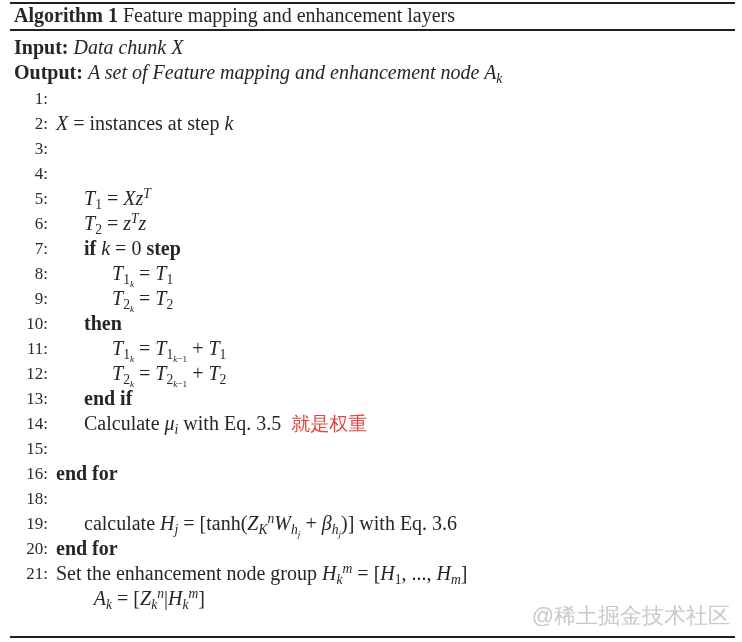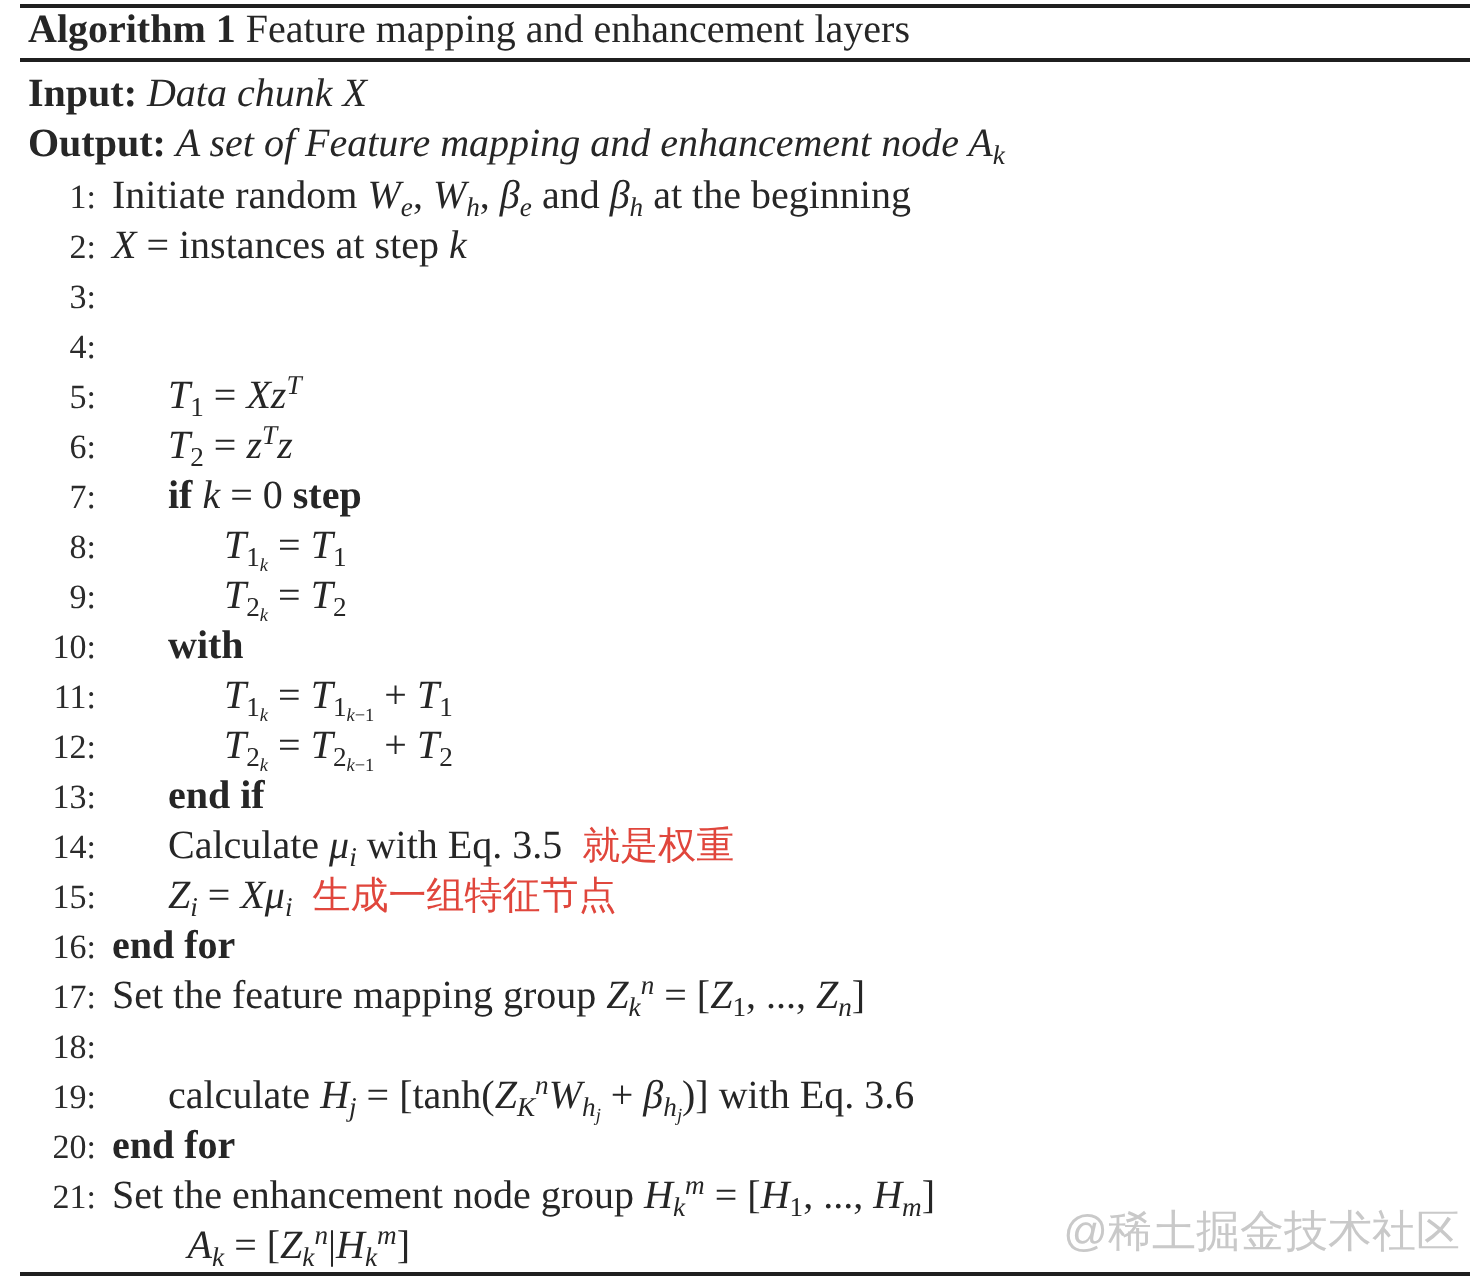--- a/index.html
+++ b/index.html
@@ -41,21 +41,20 @@
   <div class="rule rule-mid"></div>
 
   <div>
       <div class="io-line" style="top: 35px;"><b>Input:</b> <span class="io-val">Data chunk X</span></div>
       <div class="io-line" style="top: 60px;"><b>Output:</b> <span class="io-val">A set of Feature mapping and enhancement node A<sub>k</sub></span></div>
     </div>
 
   <div class="lines">
       <div class="algo-line">
         <span class="line-num">1:</span>
-        <span class="line-content" style="left:56px">Initiate random <i>W<sub>e</sub></i>, <i>W<sub>h</sub></i>, <i>β<sub>e</sub></i> and <i>β<sub>h</sub></i> at the beginning</span>
       </div>
       <div class="algo-line">
         <span class="line-num">2:</span>
         <span class="line-content" style="left:56px"><i>X</i> = instances at step <i>k</i></span>
       </div>
       <div class="algo-line">
         <span class="line-num">3:</span>
       </div>
       <div class="algo-line">
         <span class="line-num">4:</span>
@@ -75,49 +74,44 @@
       <div class="algo-line">
         <span class="line-num">8:</span>
         <span class="line-content" style="left:112px"><i>T</i><sub>1<sub><i>k</i></sub></sub> = <i>T</i><sub>1</sub></span>
       </div>
       <div class="algo-line">
         <span class="line-num">9:</span>
         <span class="line-content" style="left:112px"><i>T</i><sub>2<sub><i>k</i></sub></sub> = <i>T</i><sub>2</sub></span>
       </div>
       <div class="algo-line">
         <span class="line-num">10:</span>
-        <span class="line-content" style="left:84px"><b>with</b></span>
+        <span class="line-content" style="left:84px"><b>then</b></span>
       </div>
       <div class="algo-line">
         <span class="line-num">11:</span>
         <span class="line-content" style="left:112px"><i>T</i><sub>1<sub><i>k</i></sub></sub> = <i>T</i><sub>1<sub><i>k</i>−1</sub></sub> + <i>T</i><sub>1</sub></span>
       </div>
       <div class="algo-line">
         <span class="line-num">12:</span>
         <span class="line-content" style="left:112px"><i>T</i><sub>2<sub><i>k</i></sub></sub> = <i>T</i><sub>2<sub><i>k</i>−1</sub></sub> + <i>T</i><sub>2</sub></span>
       </div>
       <div class="algo-line">
         <span class="line-num">13:</span>
         <span class="line-content" style="left:84px"><b>end if</b></span>
       </div>
       <div class="algo-line">
         <span class="line-num">14:</span>
         <span class="line-content" style="left:84px">Calculate <i>μ<sub>i</sub></i> with Eq. 3.5<span class="zh">就是权重</span></span>
       </div>
       <div class="algo-line">
         <span class="line-num">15:</span>
-        <span class="line-content" style="left:84px"><i>Z<sub>i</sub></i> = <i>Xμ<sub>i</sub></i><span class="zh">生成一组特征节点</span></span>
       </div>
       <div class="algo-line">
         <span class="line-num">16:</span>
         <span class="line-content" style="left:56px"><b>end for</b></span>
-      </div>
-      <div class="algo-line">
-        <span class="line-num">17:</span>
-        <span class="line-content" style="left:56px">Set the feature mapping group <i>Z<sub>k</sub></i><sup><i>n</i></sup> = [<i>Z</i><sub>1</sub>, ..., <i>Z<sub>n</sub></i>]</span>
       </div>
       <div class="algo-line">
         <span class="line-num">18:</span>
       </div>
       <div class="algo-line">
         <span class="line-num">19:</span>
         <span class="line-content" style="left:84px">calculate <i>H<sub>j</sub></i> = [tanh(<i>Z<sub>K</sub></i><sup><i>n</i></sup><i>W</i><sub><i>h<sub>j</sub></i></sub> + <i>β</i><sub><i>h<sub>j</sub></i></sub>)] with Eq. 3.6</span>
       </div>
       <div class="algo-line">
         <span class="line-num">20:</span>

